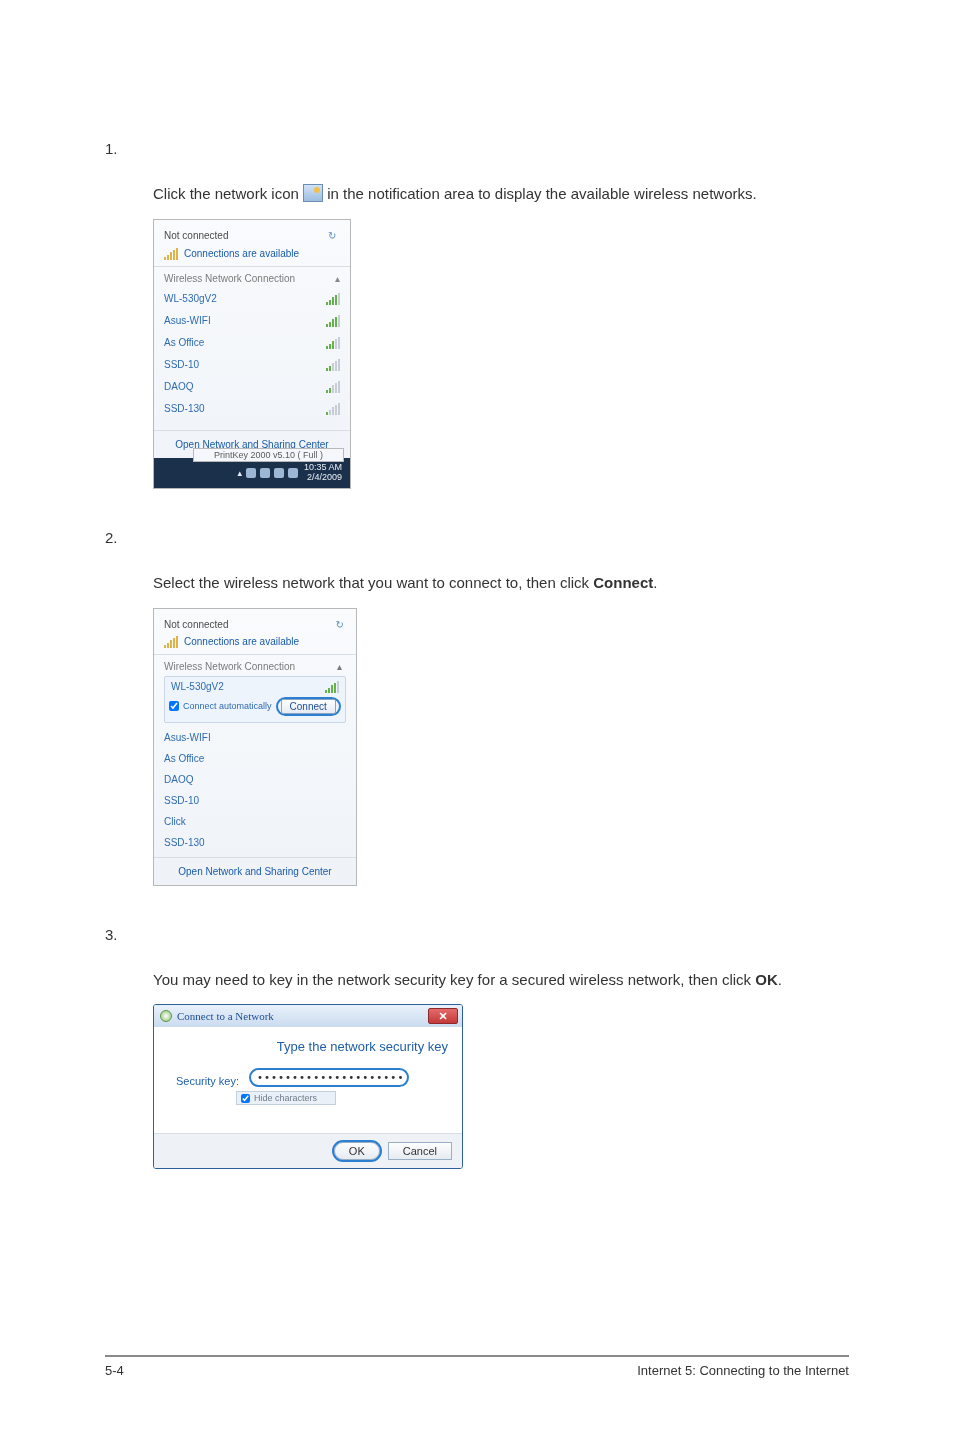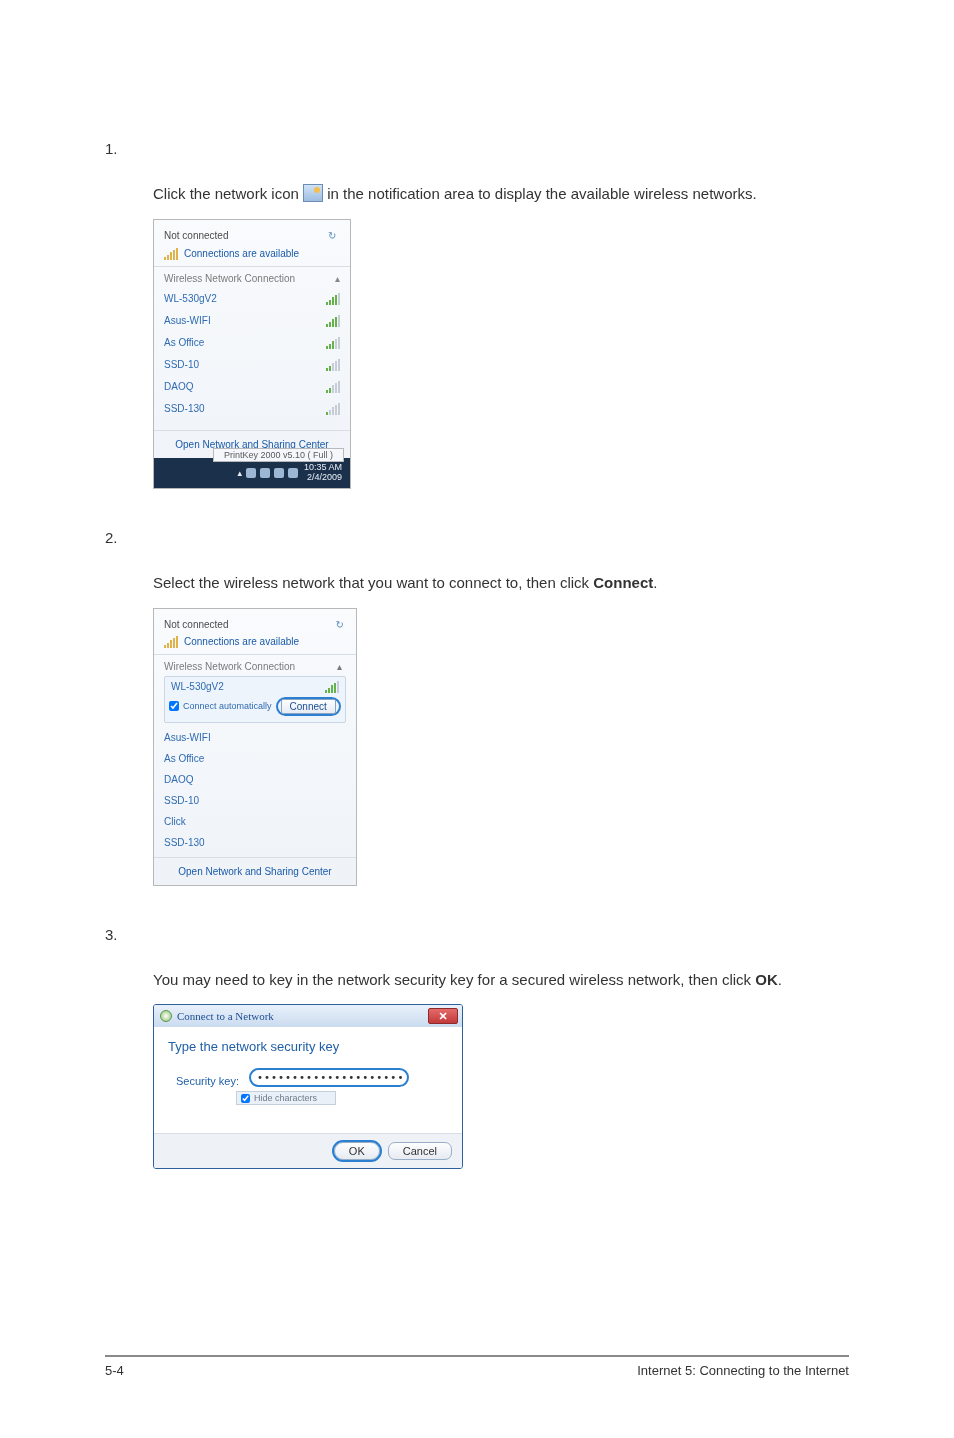--- a/index.html
+++ b/index.html
@@ -120,21 +120,21 @@
     align-items: center;
     justify-content: flex-end;
     font-size: 9px;
   }
   .flyout .taskbar-tip {
     position: absolute;
     top: -10px; right: 6px;
     background: #f4f7fb;
     border: 1px solid #b8b8b8;
     color: #5a5a5a;
-    padding: 1px 10px;
+    padding: 1px 20px;
     font-size: 9px;
   }
   .flyout .taskbar-icons {
     display: flex; align-items: center; gap: 4px; margin-right: 6px;
   }
   .flyout .taskbar-icons .ti { width: 10px; height: 10px; background: #9db6d3; border-radius: 2px; }
   .flyout .clock { text-align: right; line-height: 1.1; padding-right: 8px; }
 
   
   .flyout2 {
@@ -198,21 +198,21 @@
   .dialog .close-x {
     width: 30px; height: 16px;
     background: linear-gradient(#e46b6b,#c33a3a);
     border: 1px solid #8f2a2a;
     border-radius: 2px;
     color: #fff;
     display: flex; align-items: center; justify-content: center;
     font-size: 11px; font-weight: bold;
   }
   .dialog .body { padding: 12px 14px 10px 14px; }
-  .dialog .prompt { color: #1f5fa8; font-size: 13px; margin-bottom: 14px; }
+  .dialog .prompt { color: #1f5fa8; font-size: 13px; margin-bottom: 14px; text-align: right; }
   .dialog .field-row { display: flex; align-items: flex-end; gap: 10px; margin-left: 8px; }
   .dialog .field-label { color: #1f5fa8; font-size: 11px; }
   .dialog .key-input {
     border: 2px solid #2a7fd1;
     border-radius: 10px;
     padding: 2px 6px;
     width: 160px;
     font-family: monospace;
     letter-spacing: 1px;
     font-size: 10px;
@@ -233,21 +233,21 @@
     background: #eef2f7;
     border-top: 1px solid #d6dde6;
     padding: 8px 10px;
     display: flex; justify-content: flex-end; gap: 8px;
   }
   .dialog .btn {
     padding: 2px 14px;
     font-size: 11px;
     background: linear-gradient(#fdfdfd,#e6ebf2);
     border: 1px solid #9aaec6;
-    border-radius: 7px;
+    border-radius: 0;
     color: #333;
   }
   .dialog .btn.ok-ring {
     outline: 2px solid #2a7fd1;
     border-radius: 10px;
   }
 
   .page-footer {
     position: absolute;
     left: 105px; right: 105px;

